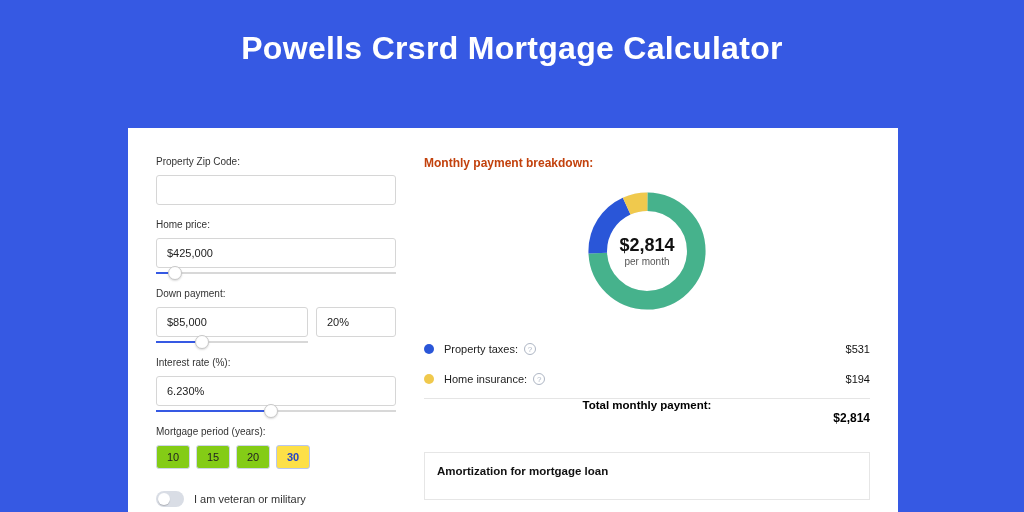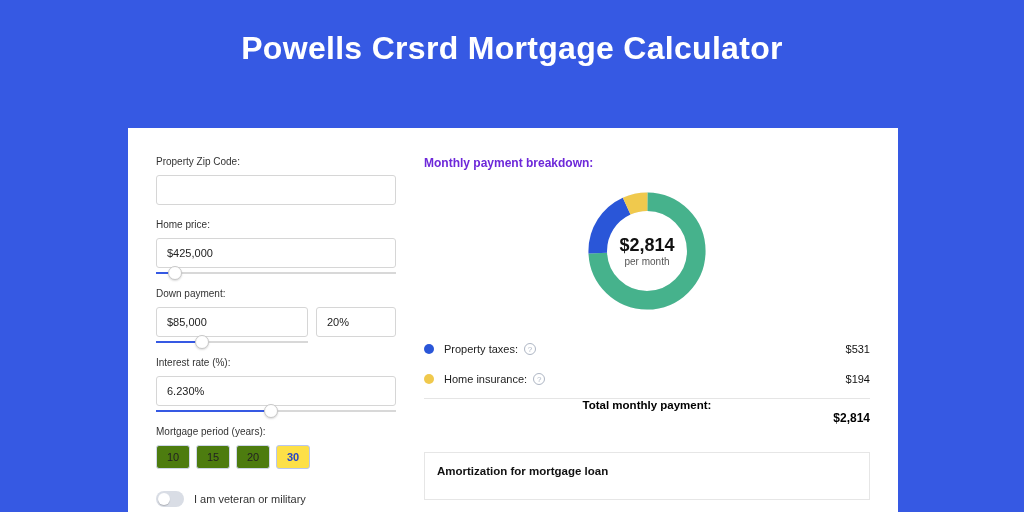--- a/index.html
+++ b/index.html
@@ -14,27 +14,27 @@
   .lbl { font-size: 10px; color: #333; margin-bottom: 8px; }
   .field { width: 100%; height: 30px; border: 1px solid #d6d6d6; border-radius: 3px; background: #fff; padding: 0 10px; font-size: 11px; color: #222; }
   .field-wrap { margin-bottom: 14px; }
   .slider-base { position: relative; height: 2px; background: #d8d8d8; margin-top: 4px; }
   .slider-fill { position: absolute; height: 2px; background: #3659e3; left: 0; top: 0; }
   .slider-thumb { position: absolute; width: 14px; height: 14px; background: #fff; border: 1px solid #c8c8c8; border-radius: 50%; top: -6px; box-shadow: 0 1px 2px rgba(0,0,0,0.15); }
   .down-row { display: flex; gap: 8px; }
   .down-row .dp-amt { flex: 1.9; position: relative; }
   .down-row .dp-pct { flex: 1; }
   .period-row { display: flex; gap: 6px; margin-top: 2px; }
-  .period-btn { width: 34px; height: 24px; border: 1px solid #cfd6ea; border-radius: 3px; background: #4d7c0f; font-size: 11px; color: #222; display: flex; align-items: center; justify-content: center; cursor: pointer; }
+  .period-btn { width: 34px; height: 24px; border: 1px solid #cfd6ea; border-radius: 3px; background: #84cc16; font-size: 11px; color: #222; display: flex; align-items: center; justify-content: center; cursor: pointer; }
   .period-btn.active { background: #fde047; color: #2644c9; font-weight: 700; border-color: #b8c6f0; }
   .toggle-row { display: flex; align-items: center; gap: 10px; margin-top: 22px; }
   .toggle { width: 28px; height: 16px; background: #d9dde5; border-radius: 10px; position: relative; }
   .toggle .knob { width: 12px; height: 12px; background: #fff; border-radius: 50%; position: absolute; top: 2px; left: 2px; box-shadow: 0 1px 1px rgba(0,0,0,0.2); }
   .toggle-lbl { font-size: 11px; color: #333; }
-  .breakdown-h { font-size: 12px; font-weight: 700; color: #6d28d9; margin-bottom: 10px; }
+  .breakdown-h { font-size: 12px; font-weight: 700; color: #c2410c; margin-bottom: 10px; }
   .donut-wrap { display: flex; justify-content: center; padding: 6px 0 12px 0; }
   .donut { position: relative; width: 130px; height: 130px; }
   .donut svg { width: 130px; height: 130px; }
   .donut-center { position: absolute; top: 0; left: 0; width: 130px; height: 130px; display: flex; flex-direction: column; align-items: center; justify-content: center; }
   .donut-center .big { font-weight: 800; font-size: 18px; color: #111; }
   .donut-center .sm { font-size: 10px; color: #555; }
   .legend { margin-top: 6px; }
   .legend-row { display: flex; align-items: center; height: 30px; border-top: 0; }
   .legend-row .dot { width: 10px; height: 10px; border-radius: 50%; margin-right: 10px; }
   .legend-row .name { font-size: 11px; color: #222; flex: 0 0 auto; }

